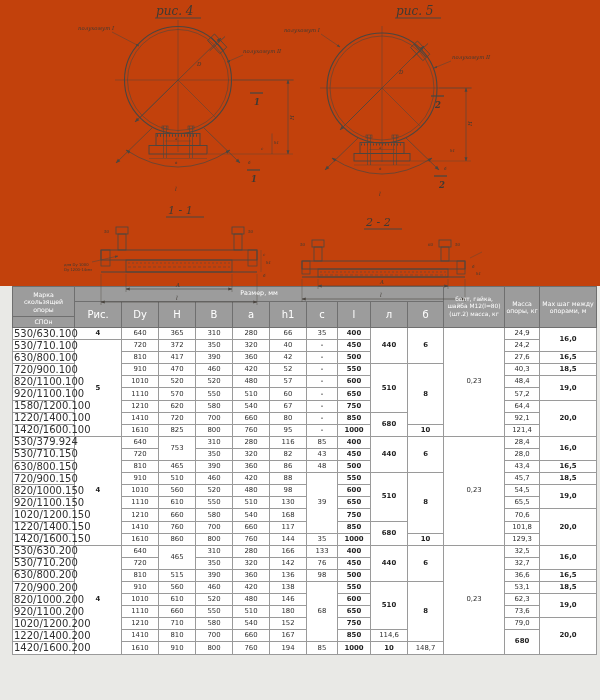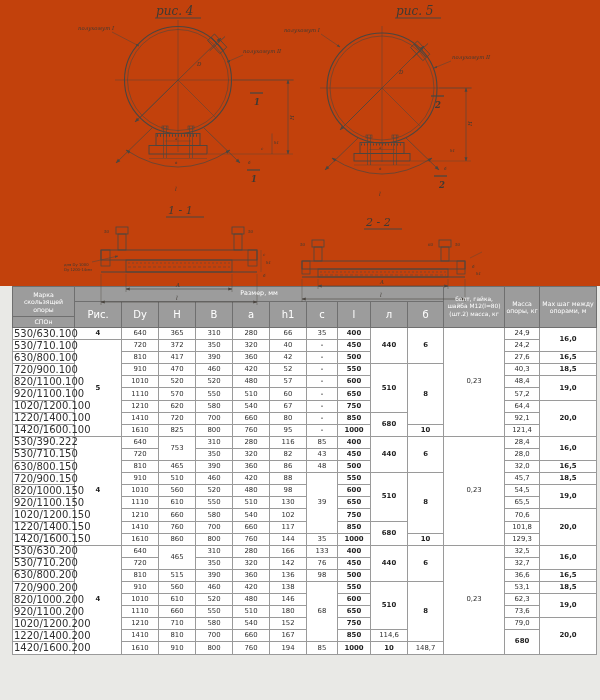--- a/index.html
+++ b/index.html
@@ -333,21 +333,21 @@
           <td>1110</td>
           <td>570</td>
           <td>550</td>
           <td>510</td>
           <td>60</td>
           <td>-</td>
           <td class="bold">650</td>
           <td>57,2</td>
         </tr>
         <tr>
-          <td class="mark">1020/1200.100</td>
+          <td class="mark">1580/1200.100</td>
           <td>1210</td>
           <td>620</td>
           <td>580</td>
           <td>540</td>
           <td>67</td>
           <td>-</td>
           <td class="bold">750</td>
           <td>64,4</td>
           <td rowspan="3" class="bold">20,0</td>
         </tr>
@@ -369,21 +369,21 @@
           <td>825</td>
           <td>800</td>
           <td>760</td>
           <td>95</td>
           <td>-</td>
           <td class="bold">1000</td>
           <td class="bold">10</td>
           <td>121,4</td>
         </tr>
         <tr class="sec-start">
-          <td class="mark">530/390.222</td>
+          <td class="mark">530/379.924</td>
           <td rowspan="9" class="bold">4</td>
           <td>640</td>
           <td rowspan="2">753</td>
           <td>310</td>
           <td>280</td>
           <td>116</td>
           <td>85</td>
           <td class="bold">400</td>
           <td rowspan="3" class="bold">440</td>
           <td rowspan="3" class="bold">6</td>
@@ -403,21 +403,21 @@
         </tr>
         <tr>
           <td class="mark">630/800.150</td>
           <td>810</td>
           <td>465</td>
           <td>390</td>
           <td>360</td>
           <td>86</td>
           <td>48</td>
           <td class="bold">500</td>
-          <td>32,0</td>
+          <td>43,4</td>
           <td class="bold">16,5</td>
         </tr>
         <tr>
           <td class="mark">720/900.150</td>
           <td>910</td>
           <td>510</td>
           <td>460</td>
           <td>420</td>
           <td>88</td>
           <td rowspan="5">39</td>
@@ -447,21 +447,21 @@
           <td>130</td>
           <td class="bold">650</td>
           <td>65,5</td>
         </tr>
         <tr>
           <td class="mark">1020/1200.150</td>
           <td>1210</td>
           <td>660</td>
           <td>580</td>
           <td>540</td>
-          <td>102</td>
+          <td>168</td>
           <td class="bold">750</td>
           <td>70,6</td>
           <td rowspan="3" class="bold">20,0</td>
         </tr>
         <tr>
           <td class="mark">1220/1400.150</td>
           <td>1410</td>
           <td>760</td>
           <td>700</td>
           <td>660</td>

